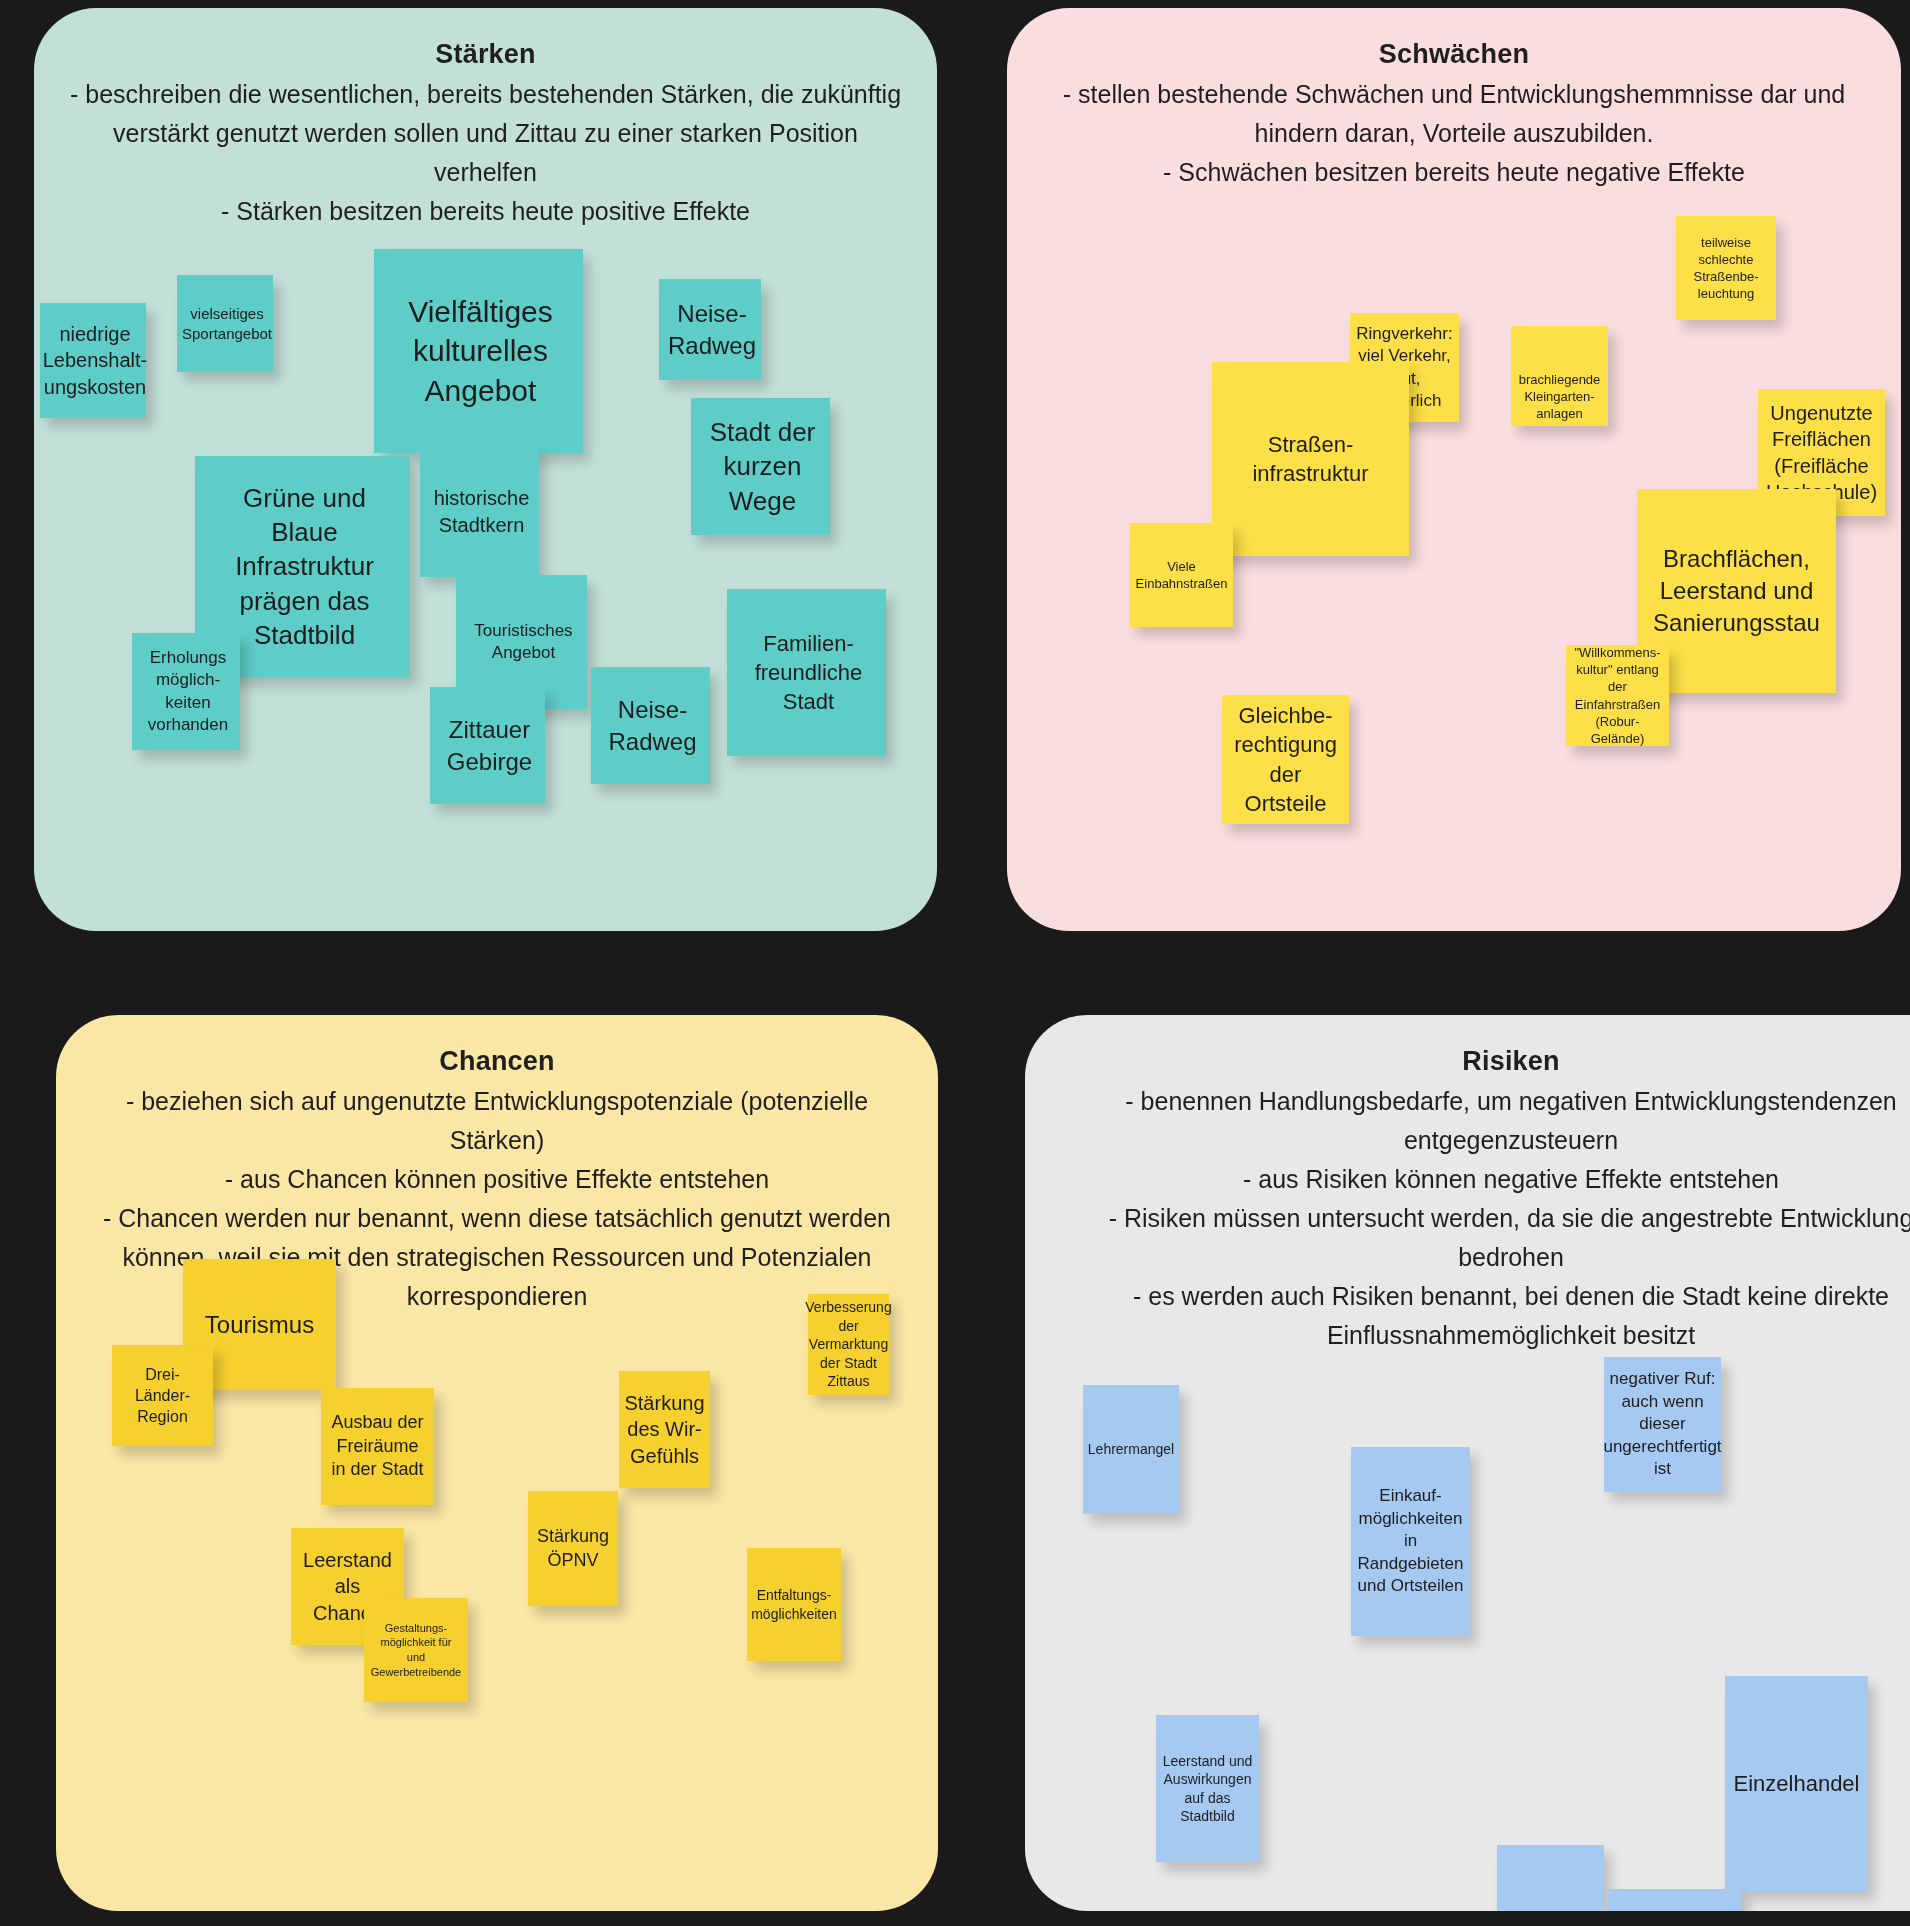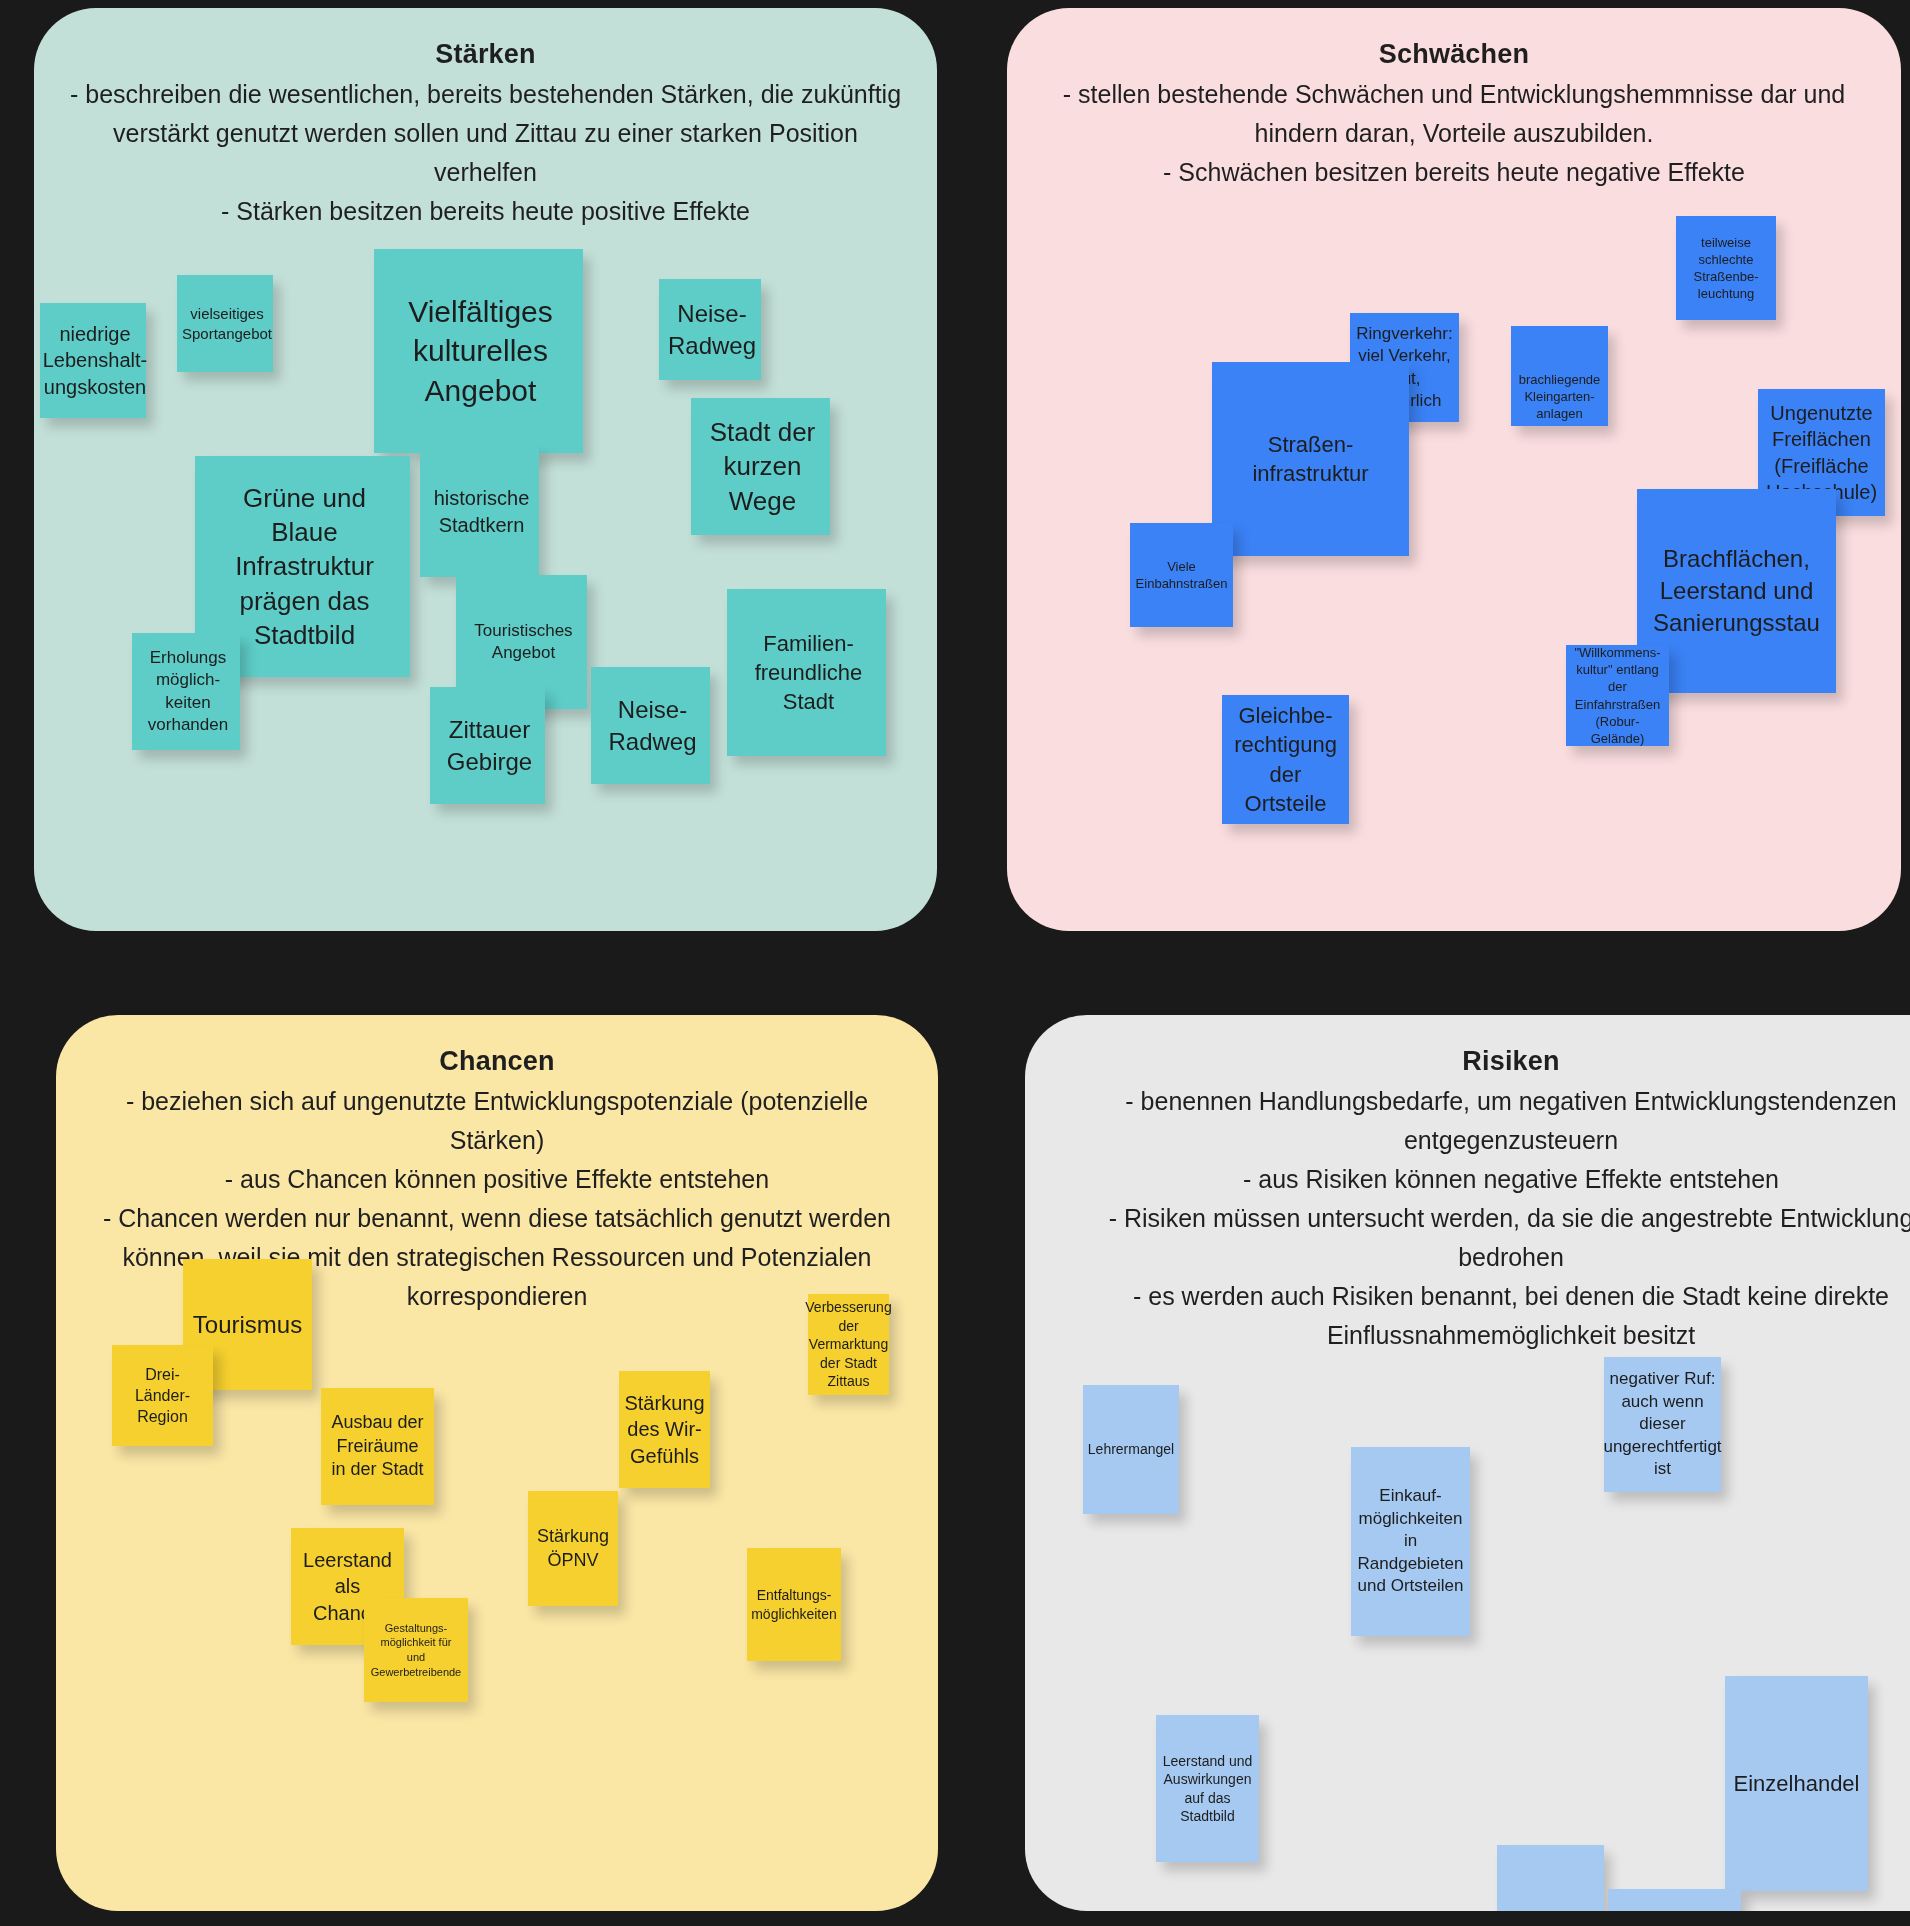--- a/index.html
+++ b/index.html
@@ -52,21 +52,21 @@
     justify-content:center;
     text-align:center;
     color:#1d1d1d;
     padding:4px 6px;
     line-height:1.32;
     box-shadow:7px 9px 11px rgba(0,0,0,0.18);
   }
   .note span{display:block;white-space:pre-line;}
 
   .n-teal  {background:#5ecdc8;padding-left:10px;}
-  .n-pink  {background:#3b82f6;}
+  .n-pink  {background:#fde047;}
   .n-yellow{background:#f5d02e;}
   .n-blue  {background:#a6c9f2;}
 
   .fs-11{font-size:11px;}
   .fs-13{font-size:13px;}
   .fs-14{font-size:14px;}
   .fs-15{font-size:15px;}
   .fs-16{font-size:16px;}
   .fs-17{font-size:17px;}
   .fs-18{font-size:18px;}
@@ -225,21 +225,21 @@
   </div>
 
   <div class="quadrant q-chances">
     <div class="q-head">
       <div class="q-title">Chancen</div>
       <div class="q-desc">- beziehen sich auf ungenutzte Entwicklungspotenziale (potenzielle Stärken)
 - aus Chancen können positive Effekte entstehen
 - Chancen werden nur benannt, wenn diese tatsächlich genutzt werden können, weil sie mit den strategischen Ressourcen und Potenzialen korrespondieren</div>
     </div>
 
-    <div class="note n-yellow fs-24" style="left:127px;top:244px;width:129px;height:131px;">
+    <div class="note n-yellow fs-24" style="left:127px;top:244px;width:153px;height:131px;">
       <span>Tourismus</span>
       </div>
 
     <div class="note n-yellow fs-16" style="left:56px;top:330px;width:101px;height:101px;">
       <span>Drei-Länder-
 Region</span>
       </div>
 
     <div class="note n-yellow fs-14" style="left:752px;top:279px;width:81px;height:101px;">
       <span>Verbesserung

